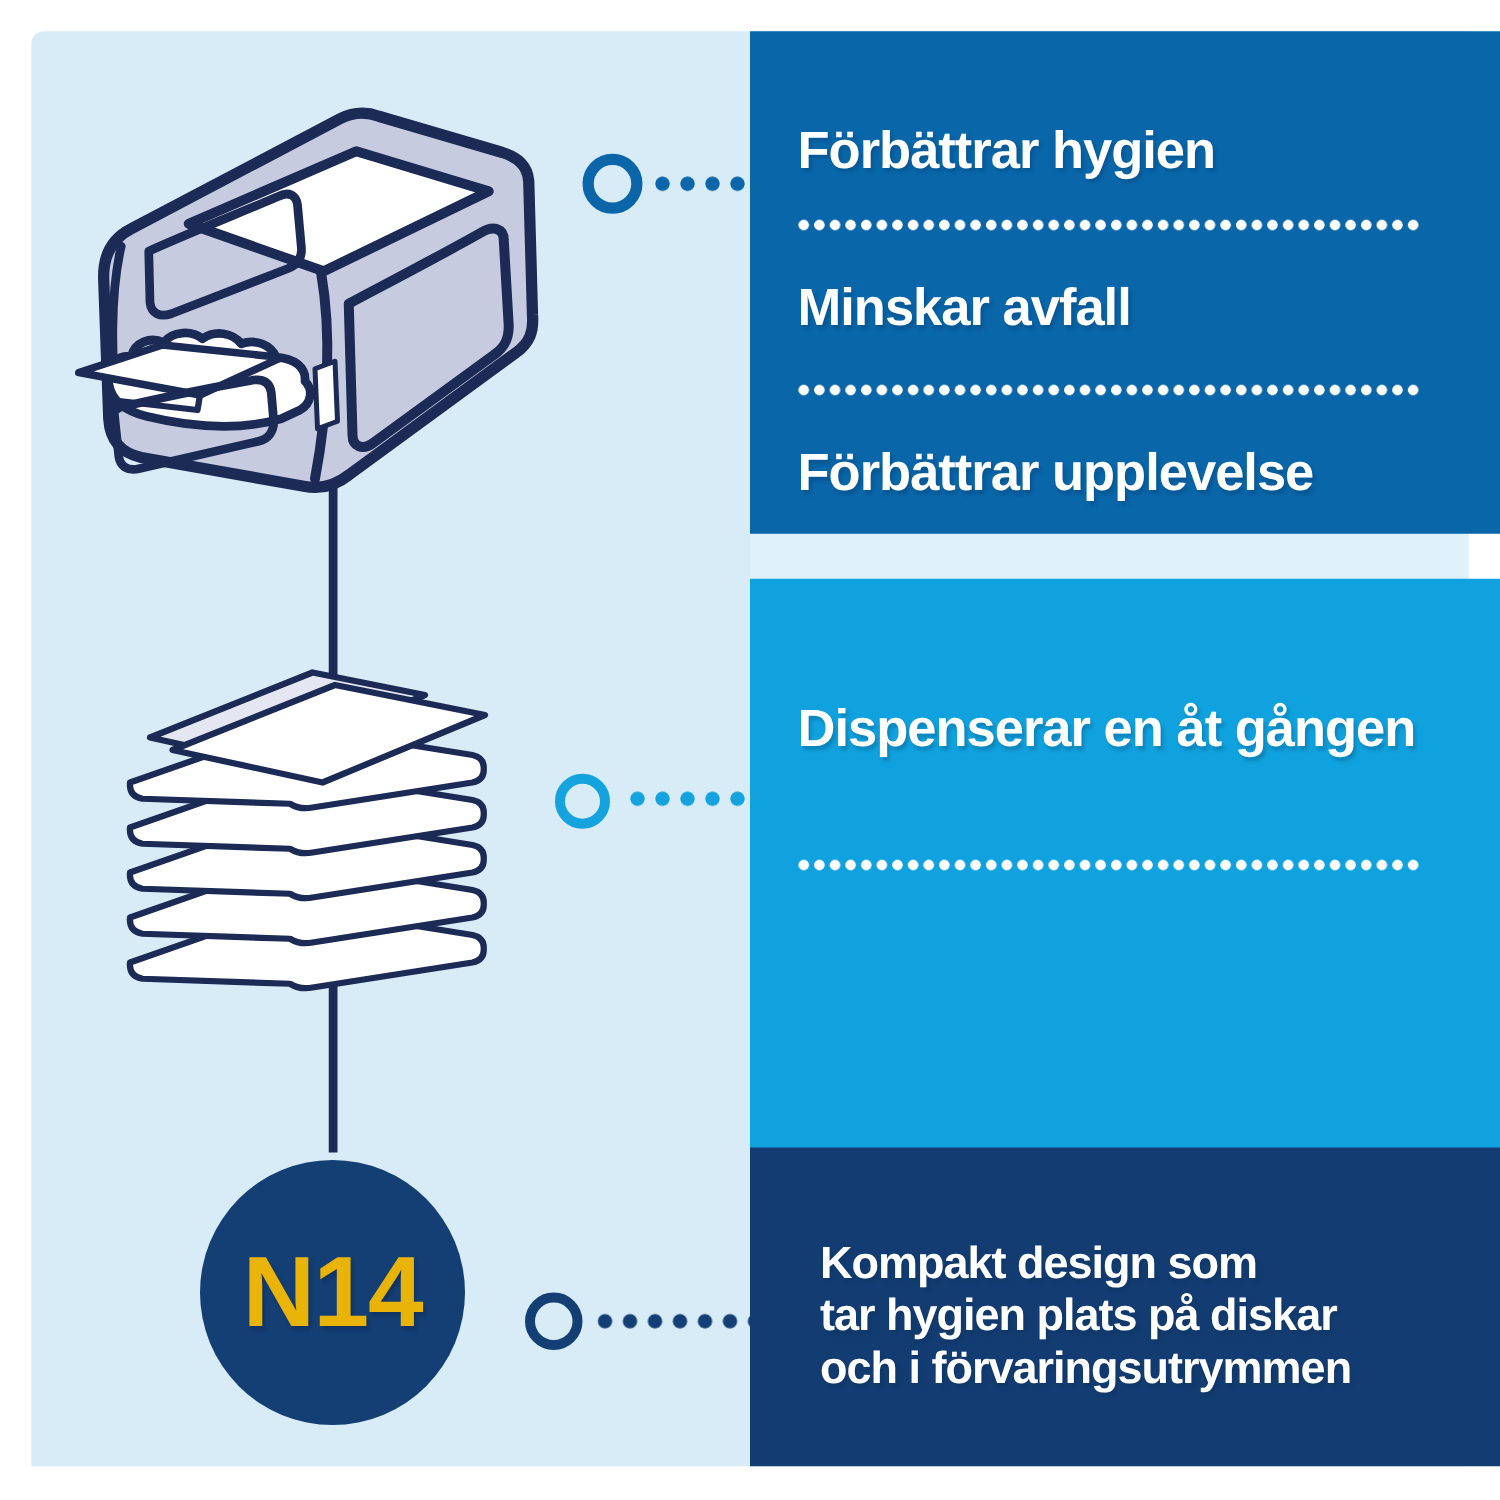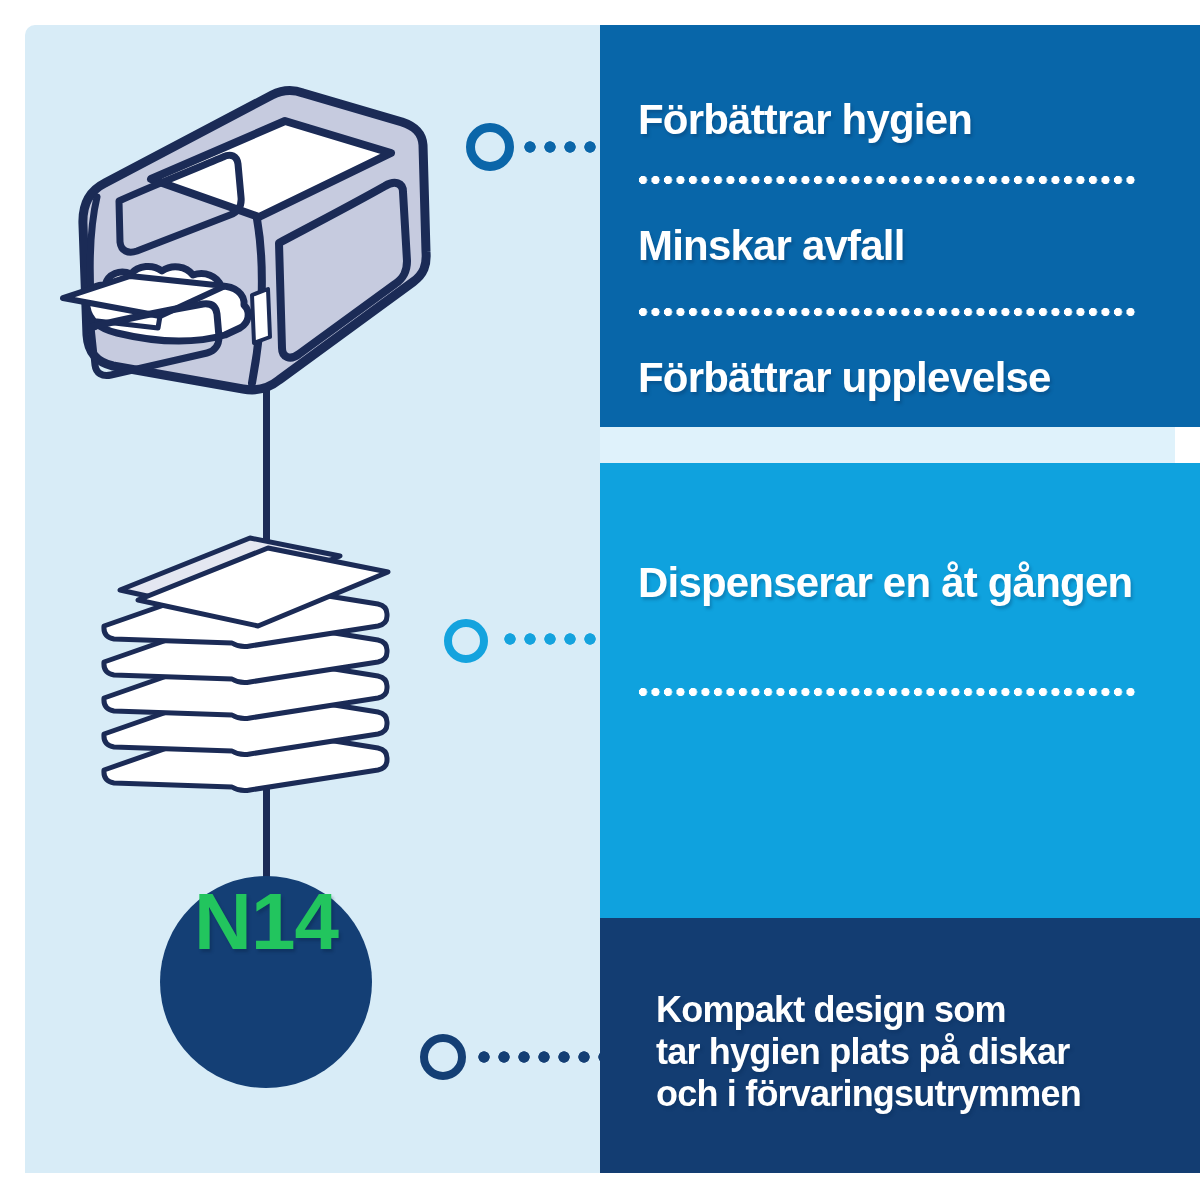--- a/index.html
+++ b/index.html
@@ -43,24 +43,24 @@
     background-image:radial-gradient(circle 5.5px at 6px 6px,var(--connector-top,#0B66A9) 0,var(--connector-top,#0B66A9) 5.4px,transparent 6px);}
   .dotrow-middle{left:504px;top:633px;width:98px;
     background-image:radial-gradient(circle 5.5px at 6px 6px,var(--connector-middle,#14A3DE) 0,var(--connector-middle,#14A3DE) 5.4px,transparent 6px);}
   .dotrow-bottom{left:478px;top:1051px;width:124px;
     background-image:radial-gradient(circle 5.5px at 6px 6px,var(--connector-bottom,#143F75) 0,var(--connector-bottom,#143F75) 5.4px,transparent 6px);}
   .vline{
     position:absolute;left:263px;top:368px;width:7px;height:554px;
     background:var(--navy-outline,#1B2B56);
   }
   .badge{
-    position:absolute;left:160px;top:876px;width:212px;height:212px;border-radius:50%;
-    background:var(--badge,#143F75);color:#22c55e;
+    position:absolute;left:160px;top:928px;width:212px;height:212px;border-radius:50%;
+    background:var(--badge,#143F75);color:#eab308;
     font-size:80px;letter-spacing:-1px;
-    display:flex;align-items:flex-start;justify-content:center;
+    display:flex;align-items:center;justify-content:center;
     text-shadow:2px 3px 3px rgba(8,30,60,0.3);
   }
   svg{position:absolute;}
   .svg-dispenser{left:55px;top:85px;width:390px;height:320px;}
   .svg-stack{left:90px;top:512px;width:320px;height:292px;}
 </style>
 </head>
 <body>
 
 <div class="stage">

